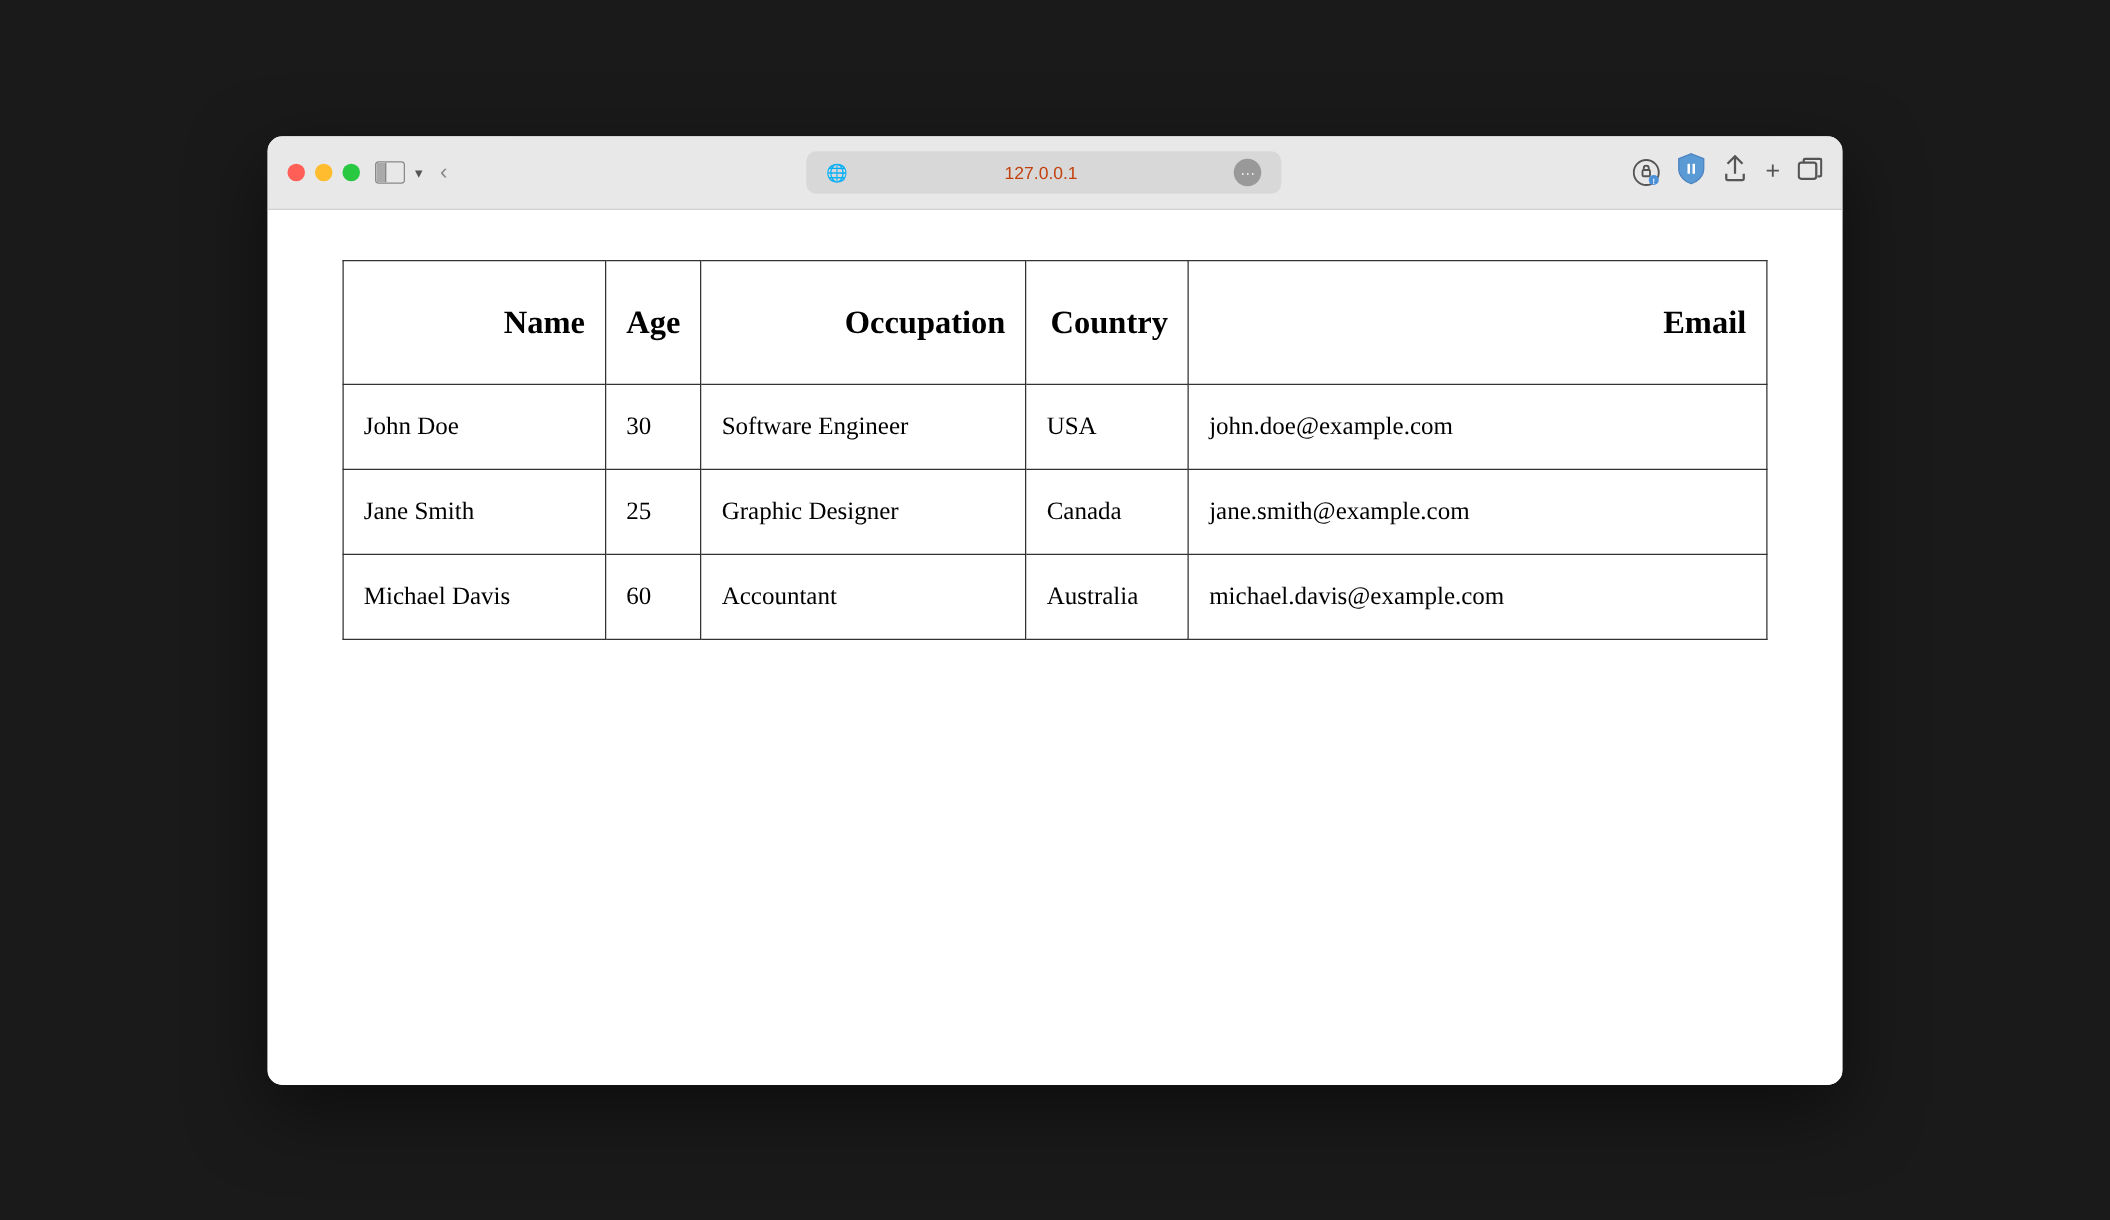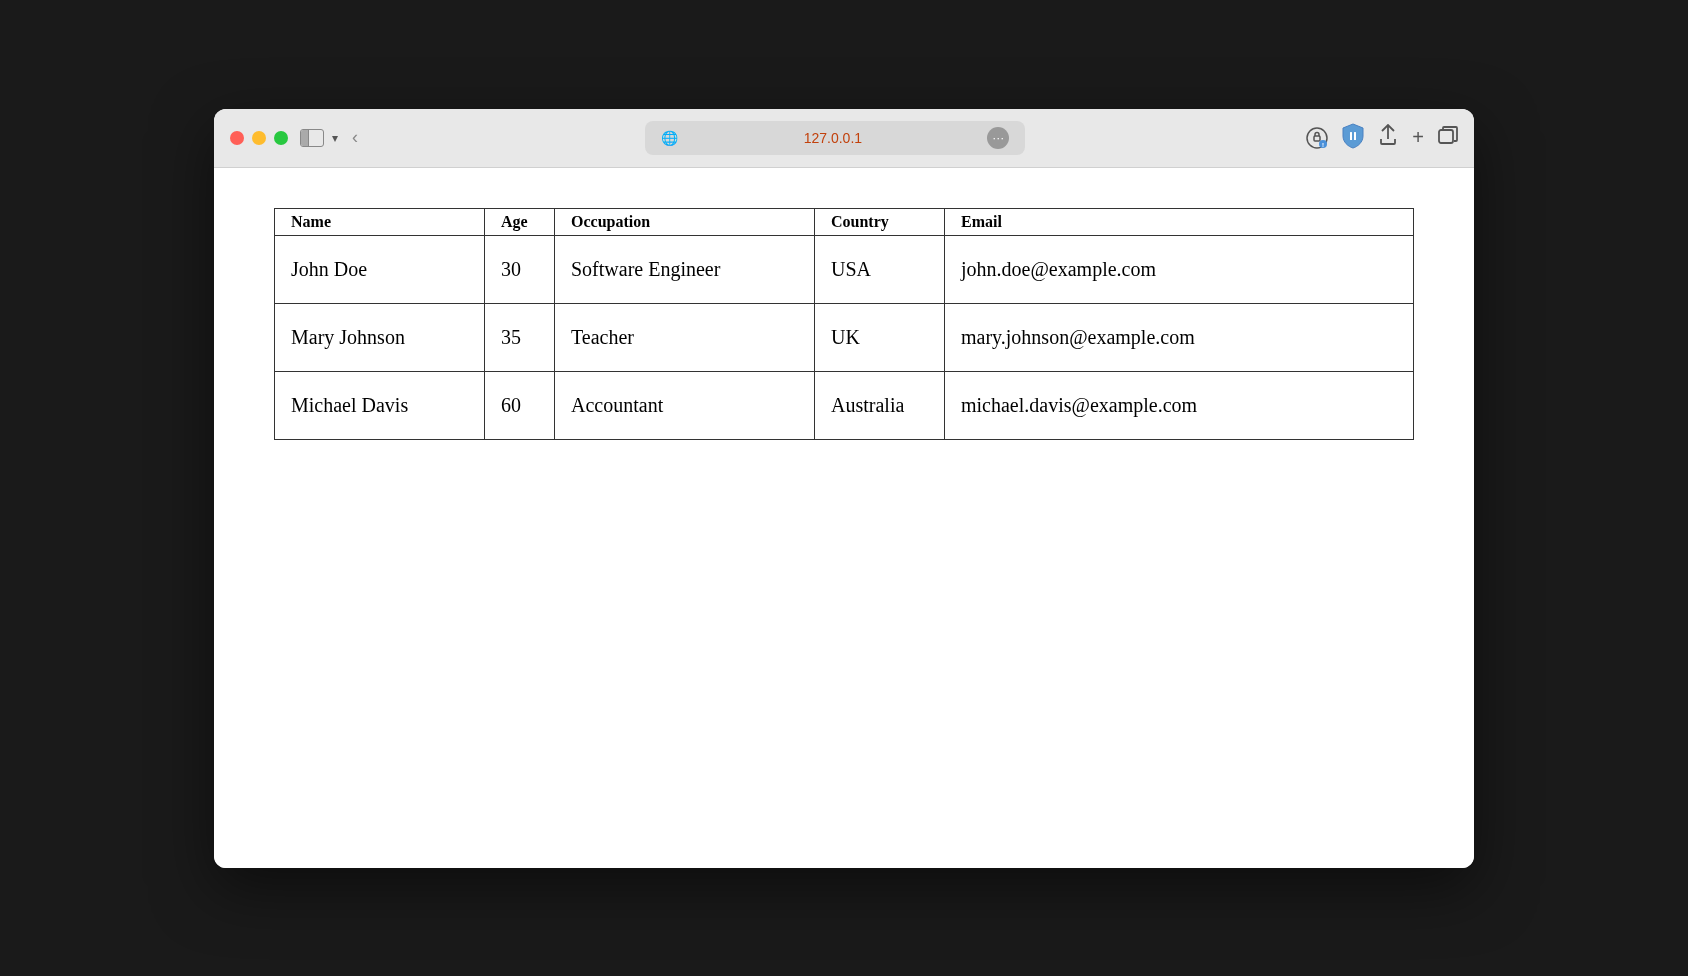--- a/index.html
+++ b/index.html
@@ -147,24 +147,24 @@
 
     table {
       width: 100%;
       border-collapse: collapse;
       font-size: 20px;
       font-family: Georgia, 'Times New Roman', serif;
     }
 
     th {
       border: 1px solid #333;
-      padding: 4px 16px;
-      text-align: left;
+      padding: 34px 16px;
+      text-align: right;
       font-weight: bold;
-      font-size: 16px;
+      font-size: 26px;
       background: white;
     }
 
     td {
       border: 1px solid #333;
       padding: 22px 16px;
       vertical-align: middle;
       margin-top: 30px;
     }
 
@@ -252,25 +252,25 @@
       </thead>
       <tbody id="table-body">
       <tr>
             <td>John Doe</td>
             <td>30</td>
             <td>Software Engineer</td>
             <td>USA</td>
             <td>john.doe@example.com</td>
           </tr>
           <tr>
-            <td>Mary Johnson</td>
-            <td>35</td>
-            <td>Teacher</td>
-            <td>UK</td>
-            <td>mary.johnson@example.com</td>
+            <td>Jane Smith</td>
+            <td>25</td>
+            <td>Graphic Designer</td>
+            <td>Canada</td>
+            <td>jane.smith@example.com</td>
           </tr>
           <tr>
             <td>Michael Davis</td>
             <td>60</td>
             <td>Accountant</td>
             <td>Australia</td>
             <td>michael.davis@example.com</td>
           </tr>
         </tbody>
     </table>

